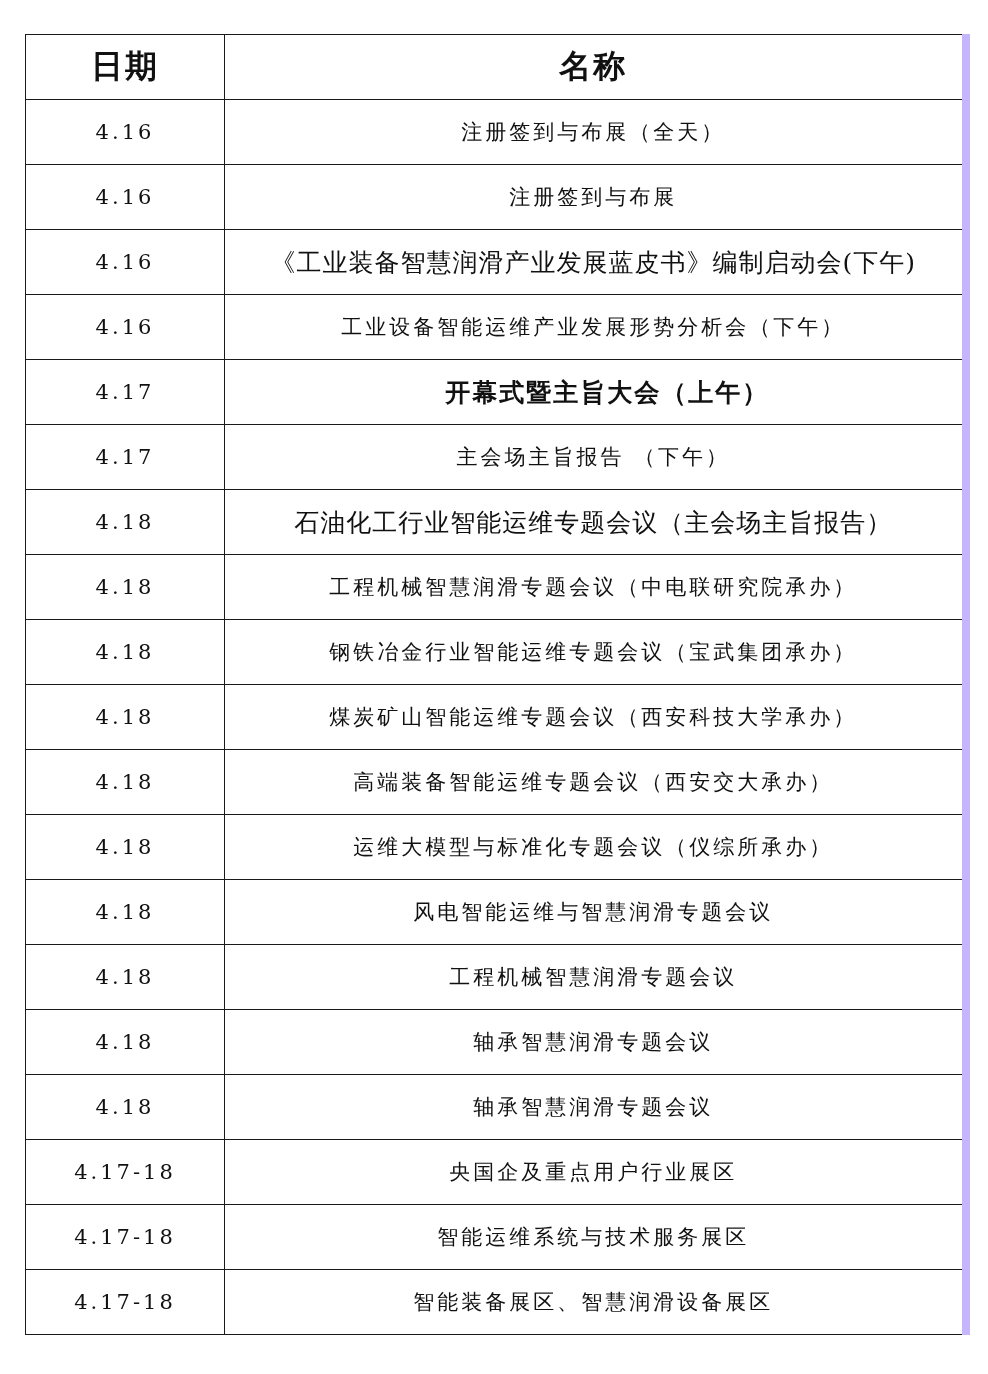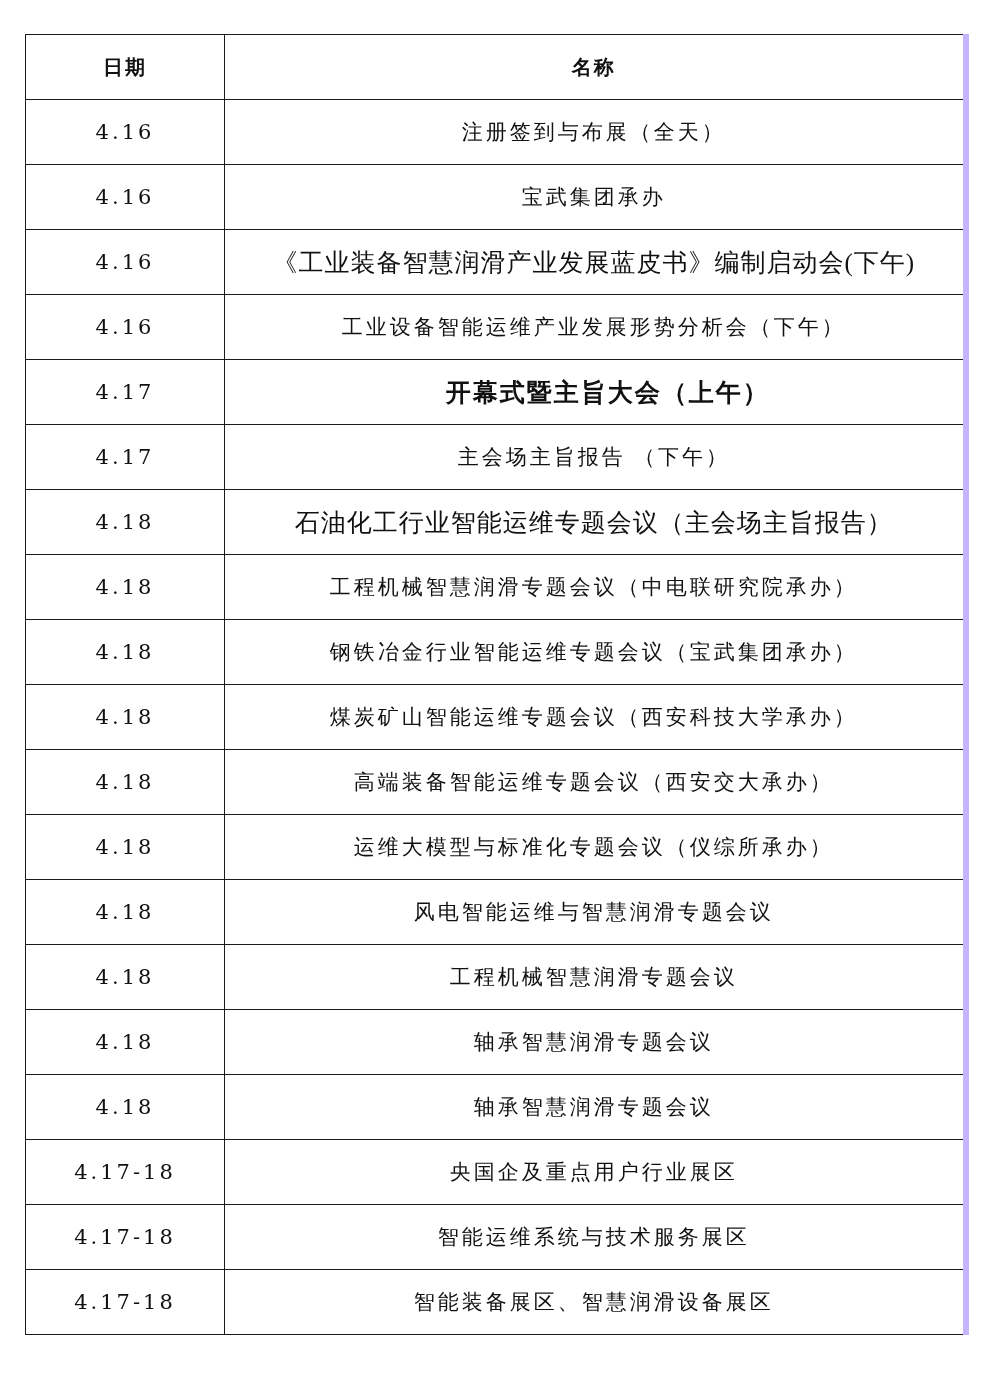--- a/index.html
+++ b/index.html
@@ -31,26 +31,25 @@
       vertical-align: middle;
       font-size: 21px;
       font-weight: normal;
       letter-spacing: 3px;
       white-space: nowrap;
       overflow: hidden;
     }
     table.schedule th {
       font-family: "DejaVu Sans", "Liberation Sans", sans-serif;
       font-weight: bold;
-      font-size: 20px;
+      font-size: 32px;
       letter-spacing: 2px;
     }
     table.schedule td:last-child, table.schedule th:last-child {
-      border-right: 6px solid #c4b5fd;
-      font-family: Liberation Serif, serif;
+      border-right: 8px solid #c4b5fd;
     }
     col.c-date { width: 199px; }
     col.c-name { width: 741px; }
     td.date {
       letter-spacing: 1px;
       font-size: 25px;
     }
     td.name.bold {
       font-family: "DejaVu Sans", "Liberation Sans", sans-serif;
       font-weight: bold;
@@ -77,21 +76,21 @@
       <th>名称</th>
     </tr>
   </thead>
   <tbody id="rows-body">
   <tr>
         <td class="date">4.16</td>
         <td class="name">注册签到与布展（全天）</td>
       </tr>
       <tr>
         <td class="date">4.16</td>
-        <td class="name">宝武集团承办</td>
+        <td class="name">注册签到与布展</td>
       </tr>
       <tr>
         <td class="date">4.16</td>
         <td class="name tight">《工业装备智慧润滑产业发展蓝皮书》编制启动会(下午)</td>
       </tr>
       <tr>
         <td class="date">4.16</td>
         <td class="name">工业设备智能运维产业发展形势分析会（下午）</td>
       </tr>
       <tr>

